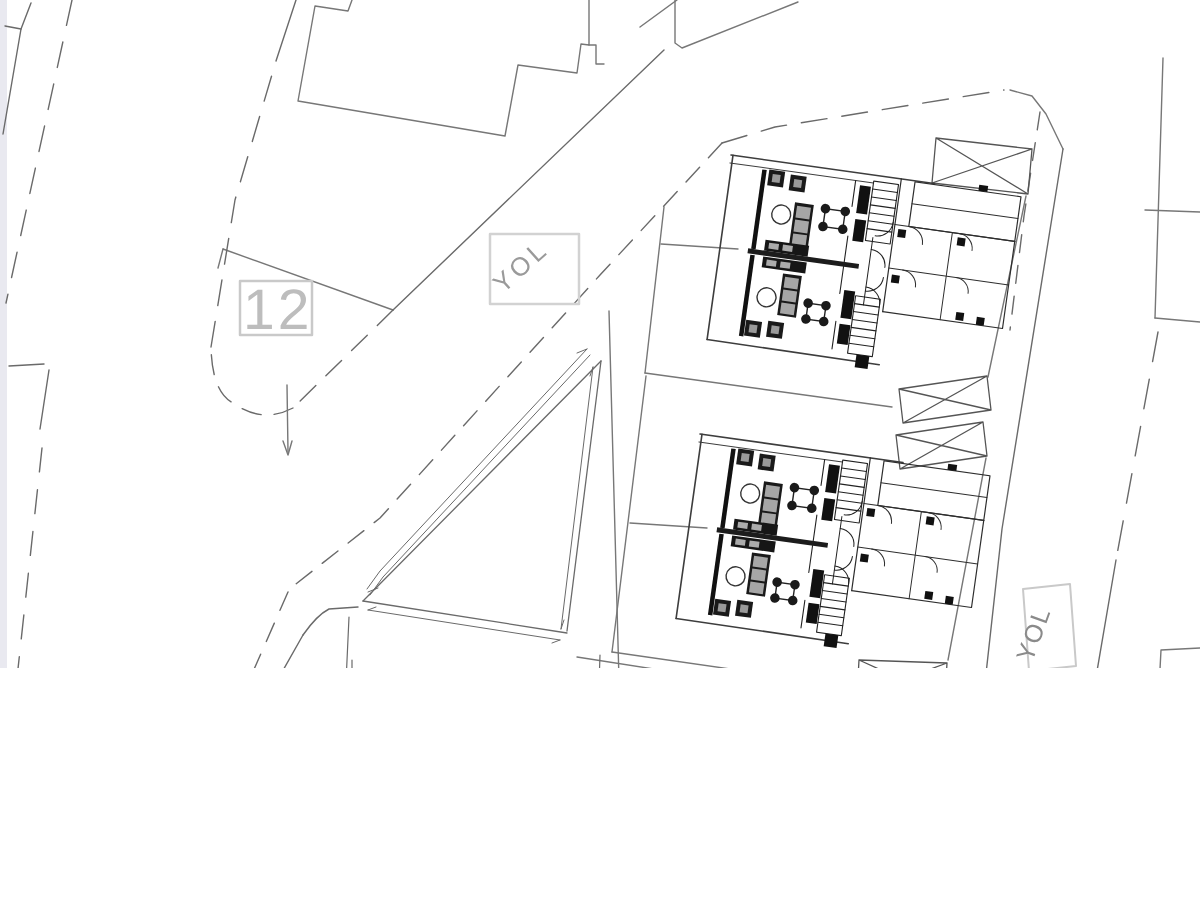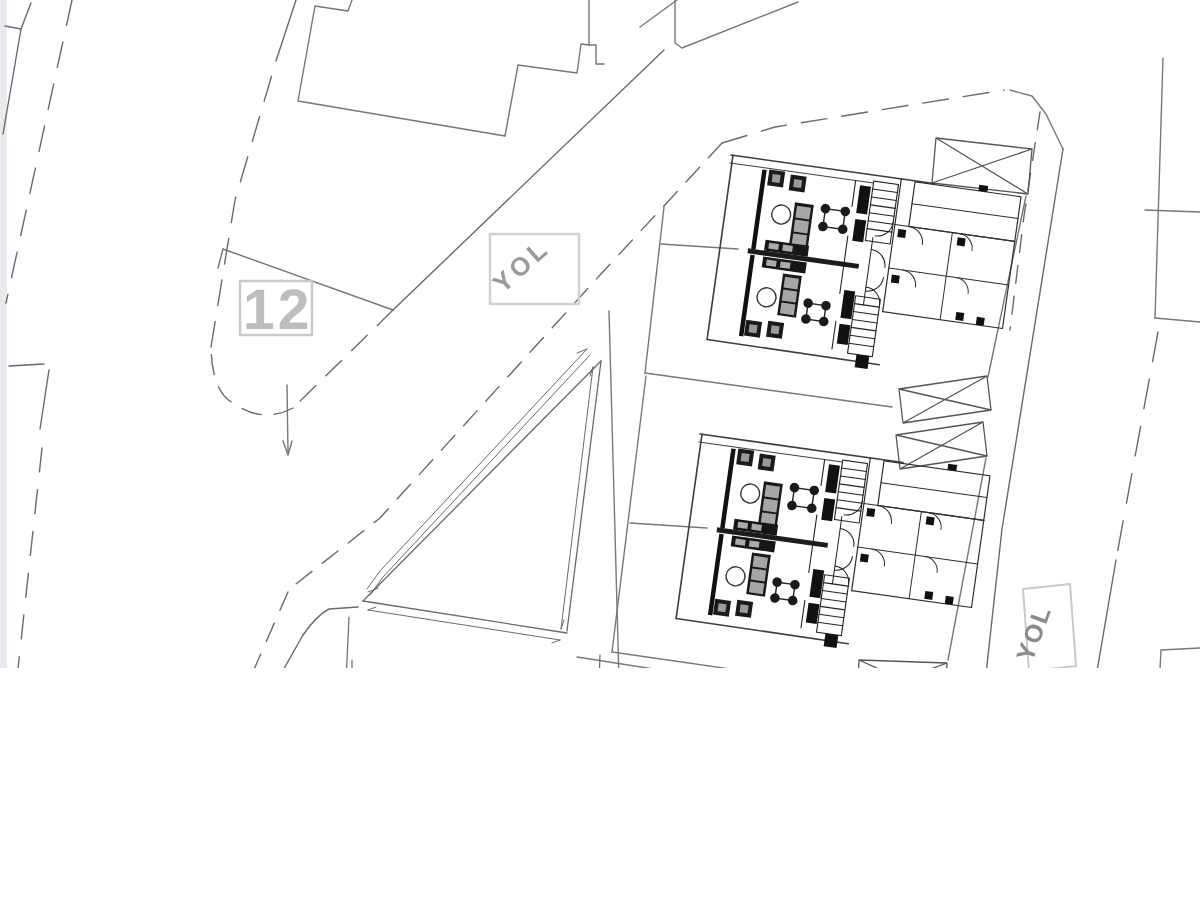--- a/index.html
+++ b/index.html
@@ -1,17 +1,17 @@
 <!DOCTYPE html>
 <html><head>
 <meta charset="utf-8">
 <style>
   html,body{margin:0;padding:0;background:#fff;}
   .page{position:relative;width:1200px;height:668px;background:#0ea5e9;overflow:hidden;
-        font-family:"Liberation Sans",sans-serif;font-weight:bold;}
+        font-family:"Liberation Sans",sans-serif;}
   svg{position:absolute;left:0;top:0;filter:blur(0.33px);}
   *{-webkit-font-smoothing:antialiased;text-rendering:geometricPrecision;}
 </style>
 </head>
 <body>
 <div class="page">
 <svg width="1200" height="900" viewBox="0 0 1200 900" fill="none" stroke-linecap="round" stroke-linejoin="round">
 <rect x="0" y="0" width="1200" height="900" fill="#ffffff"></rect>
 <rect x="0" y="0" width="7" height="900" fill="#e9e9f0"></rect>
 

